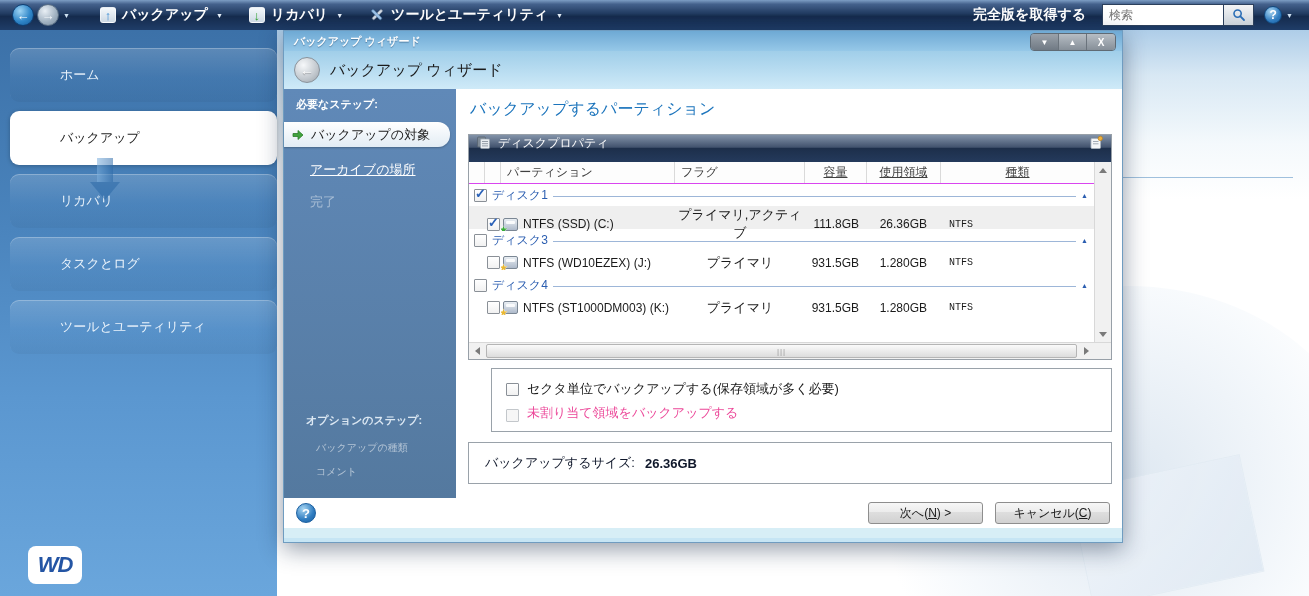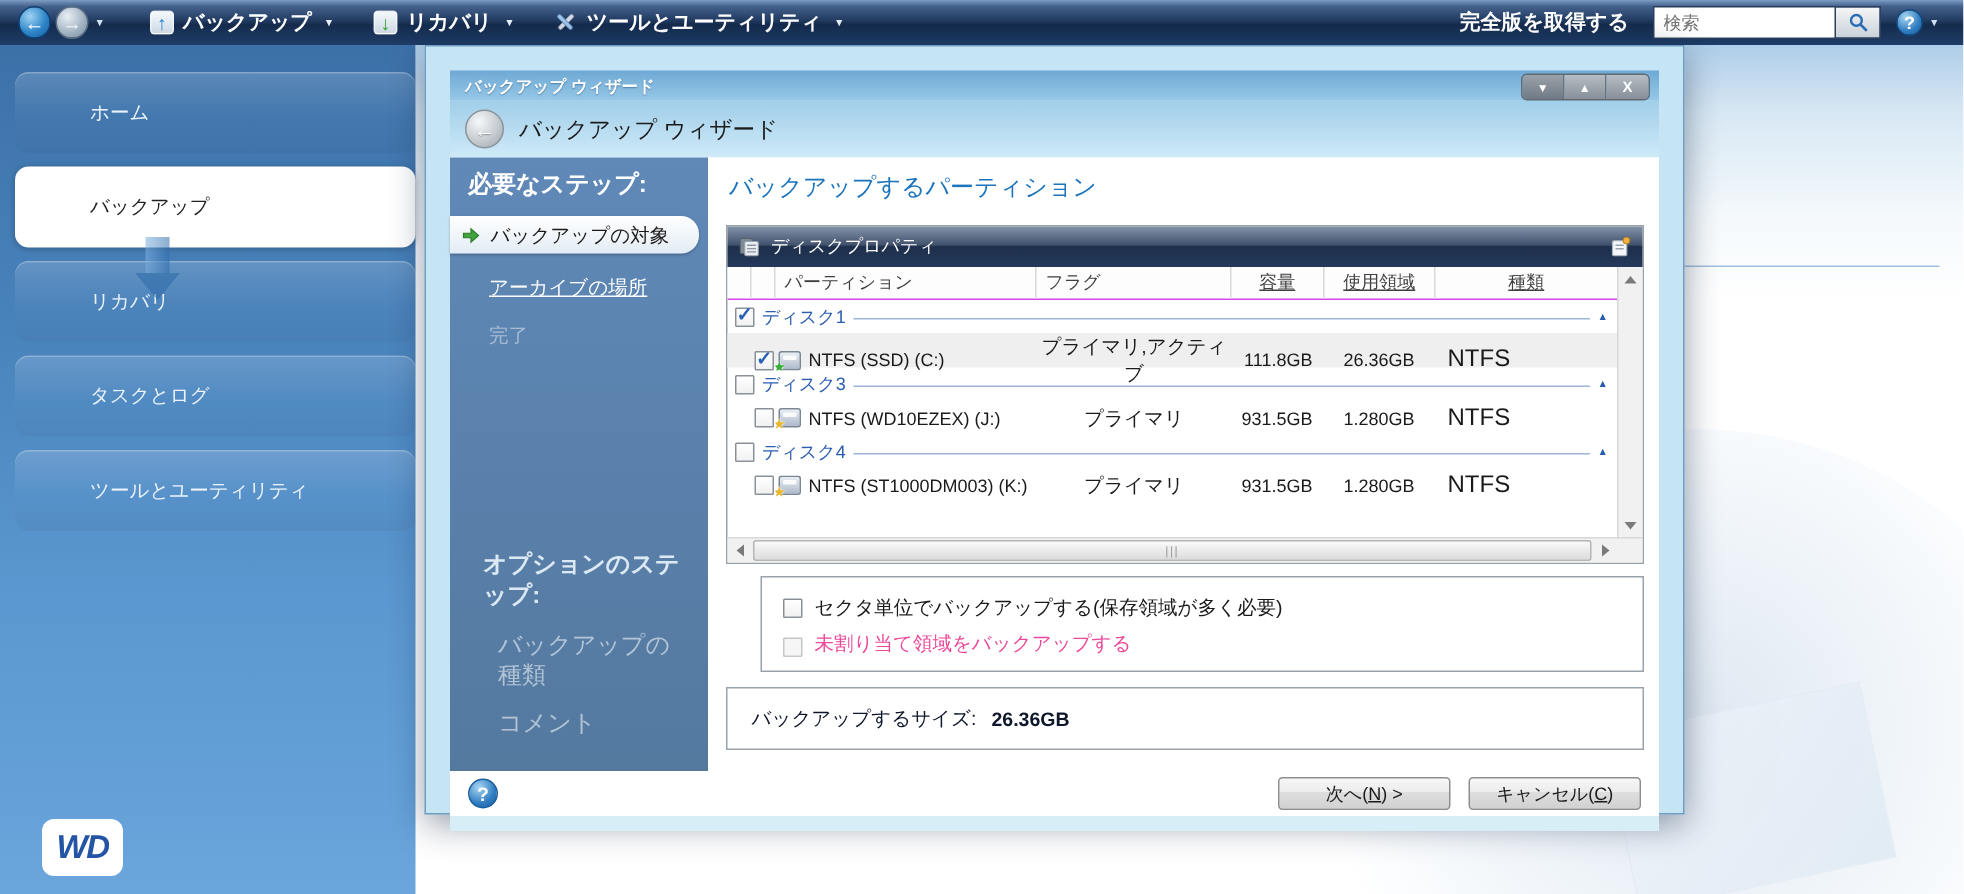--- a/index.html
+++ b/index.html
@@ -53,74 +53,74 @@
   .bgright { position:absolute; left:277px; top:30px; width:1032px; height:566px; z-index:1;
     background:linear-gradient(180deg,#aecde8 0%,#d8e8f4 8%,#f4f9fc 20%,#ffffff 30%); }
   .bgrule { position:absolute; left:755px; top:147px; right:16px; height:1px; background:#9fc0dd; }
   .wm-dome { position:absolute; right:-70px; bottom:-130px; width:500px; height:440px; border-radius:50%;
     background:radial-gradient(circle at 50% 45%,rgba(200,216,232,.6),rgba(228,238,247,.3) 55%,rgba(255,255,255,0) 72%); }
   .wm-screen { position:absolute; right:55px; bottom:5px; width:175px; height:120px; transform:rotate(-12deg);
     background:linear-gradient(135deg,#eff4fa,#dfe9f3); border:1px solid #e2ebf3; opacity:.85; }
 
   
   .dialog { position:absolute; left:283px; top:30px; width:840px; height:513px; z-index:30;
-    background:#c6e5f4; padding:16px; border:1px solid #6f9cc0; box-shadow:0 6px 22px rgba(10,30,60,.45); }
+    background:#c6e5f4; padding:0; border:1px solid #6f9cc0; box-shadow:0 6px 22px rgba(10,30,60,.45); }
   .dlg-titlebar { position:relative; height:20px; background:linear-gradient(180deg,#6ea9d4,#96c8e8);
     display:flex; align-items:center; padding-left:10px; }
   .dlg-titlebar-text { font-size:11px; font-weight:bold; color:#fff; text-shadow:0 1px 1px rgba(0,40,80,.4); }
   .winbtns { position:absolute; right:6px; top:2px; display:flex; border:1px solid #5f6a74; border-radius:4px; overflow:hidden; }
   .winbtn { width:28px; height:16px; display:flex; align-items:center; justify-content:center; color:#fff; font-size:8px;
     background:linear-gradient(#b6bdc4,#868f98); border-right:1px solid #6a737c; cursor:pointer; }
   .winbtn:first-child { background:linear-gradient(#9aa2aa,#707a84); }
   .winbtn:last-child { border-right:none; font-size:10px; font-weight:bold; }
   .dlg-header { height:38px; background:linear-gradient(180deg,#a0cee9,#cfeaf8); display:flex; align-items:center; padding:0 10px; gap:10px; }
   .backcircle { width:26px; height:26px; border-radius:50%; background:radial-gradient(circle at 35% 30%,#f6f8fa,#c2c8ce 60%,#9aa2aa);
     border:1px solid #8a929a; color:#fff; font-size:14px; font-weight:bold; display:flex; align-items:center; justify-content:center;
     text-shadow:0 1px 1px rgba(0,0,0,.35); cursor:pointer; }
   .dlg-title { font-size:15px; color:#1b1b1b; }
   .dlg-body { display:flex; height:409px; background:#fff; }
 
   
   .steps { width:172px; flex:0 0 172px; background:linear-gradient(180deg,#6089b8,#54799f); color:#fff;
     display:flex; flex-direction:column; padding-top:8px; }
-  .steps-h { font-size:16px; font-weight:bold; padding:0 10px 8px 12px; }
+  .steps-h { font-size:11px; font-weight:bold; padding:0 10px 8px 12px; }
   .steps-h.opt { color:#dce8f3; padding-left:22px; }
   .step-current { height:25px; margin:2px 6px 10px 0; border-radius:0 12px 12px 0;
     background:linear-gradient(180deg,#ffffff,#e2ecf4); color:#1a1a1a; font-size:13px;
     display:flex; align-items:center; gap:7px; padding-left:8px; box-shadow:0 1px 2px rgba(0,0,0,.25); cursor:default; }
   .step-link { margin:4px 0 10px 26px; font-size:13px; color:#fff; text-decoration:underline; cursor:pointer; }
   .step-dim { margin:4px 0 6px 26px; font-size:13px; color:rgba(255,255,255,.45); }
-  .step-opt { margin:5px 14px 6px 32px; font-size:16px; color:rgba(255,255,255,.55); line-height:1.3; }
+  .step-opt { margin:5px 14px 6px 32px; font-size:10px; color:rgba(255,255,255,.55); line-height:1.3; }
   .steps .spacer { flex:1; }
   .steps .bottompad { height:14px; }
 
   
   .mainpane { flex:1; padding:8px 10px 0 12px; background:#fff; }
   .page-heading { font-size:16px; color:#1b74bc; font-weight:normal; margin:2px 0 14px 2px; }
 
   .table-frame { position:relative; border:1px solid #98a0a8; height:226px; margin-bottom:8px; background:#fff; }
-  .tbl-toolbar { height:27px; display:flex; align-items:center; gap:7px; padding:0 7px; color:#fff; font-size:12px;
+  .tbl-toolbar { height:27px; display:flex; align-items:flex-start; gap:7px; padding:0 7px; color:#fff; font-size:12px;
     background:linear-gradient(180deg,#8393a9 0%,#42536e 45%,#1d2f4b 50%,#243a5c 100%); }
   .tbl-toolbar .sp { flex:1; }
   .tbl-grid { width:calc(100% - 17px); }
   .tbl-head { display:grid; grid-template-columns:16px 16px 174px 130px 62px 74px 1fr; height:22px; align-items:center;
     font-size:12px; color:#404040; border-bottom:1px solid #d946ef; background:#fdfdfd; }
   .tbl-head > div { height:100%; display:flex; align-items:center; border-right:1px solid #dadada; padding-left:6px; }
   .tbl-head .c-cap, .tbl-head .c-used, .tbl-head .c-type { justify-content:center; padding-left:0;text-decoration:underline; }
   .tbl-head > div:last-child { border-right:none; }
   .rgroup { display:flex; align-items:center; height:22px; font-size:12px; color:#2a5db0; padding:0 6px 0 3px; gap:5px; }
   .rgroup .rule { flex:1; border-top:1px solid #9db6d8; margin-top:2px; }
   .rgroup .chev { font-size:7px; color:#2a5db0; }
   .rpart { display:grid; grid-template-columns:16px 16px 174px 130px 62px 74px 1fr; height:23px; align-items:center; font-size:13px; color:#1a1a1a; }
   .rpart.selected { background:#efefef; }
   .rpart .namecell { display:flex; align-items:center; gap:5px; padding-left:2px; overflow:hidden; white-space:nowrap; font-size:12px; }
   .rpart .flagcell { text-align:center; }
   .rpart .capcell { text-align:right; padding-right:8px; font-size:12px; }
   .rpart .usedcell { text-align:right; padding-right:14px; font-size:12px; }
-  .rpart .typecell { padding-left:8px; font-size:16px; }
+  .rpart .typecell { padding-left:8px; font-size:10px;font-family:Liberation Mono, monospace; }
 
   .cb { width:13px; height:13px; border:1px solid #8a9097; border-radius:1px; background:linear-gradient(#fff,#f1f1f1);
     position:relative; display:inline-block; flex:0 0 13px; margin-left:2px; cursor:pointer; }
   .cb .mark { position:absolute; left:0px; top:-4px; font-size:13px; font-weight:bold; color:#2b62b8; }
   .cb.disabled { border-color:#c3c7cb; background:#f6f6f6; cursor:default; }
 
   .dicon { width:15px; height:13px; position:relative; flex:0 0 15px;
     background:linear-gradient(#e9eef3,#aebacb); border:1px solid #7b8794; border-radius:2px; }
   .dicon::before { content:""; position:absolute; left:2px; right:2px; top:2px; height:3px; background:rgba(255,255,255,.85); border-radius:1px; }
   .dicon .star { position:absolute; left:-5px; bottom:-5px; font-size:10px; line-height:10px; text-shadow:0 0 1px #fff,0 0 1px #fff; }

